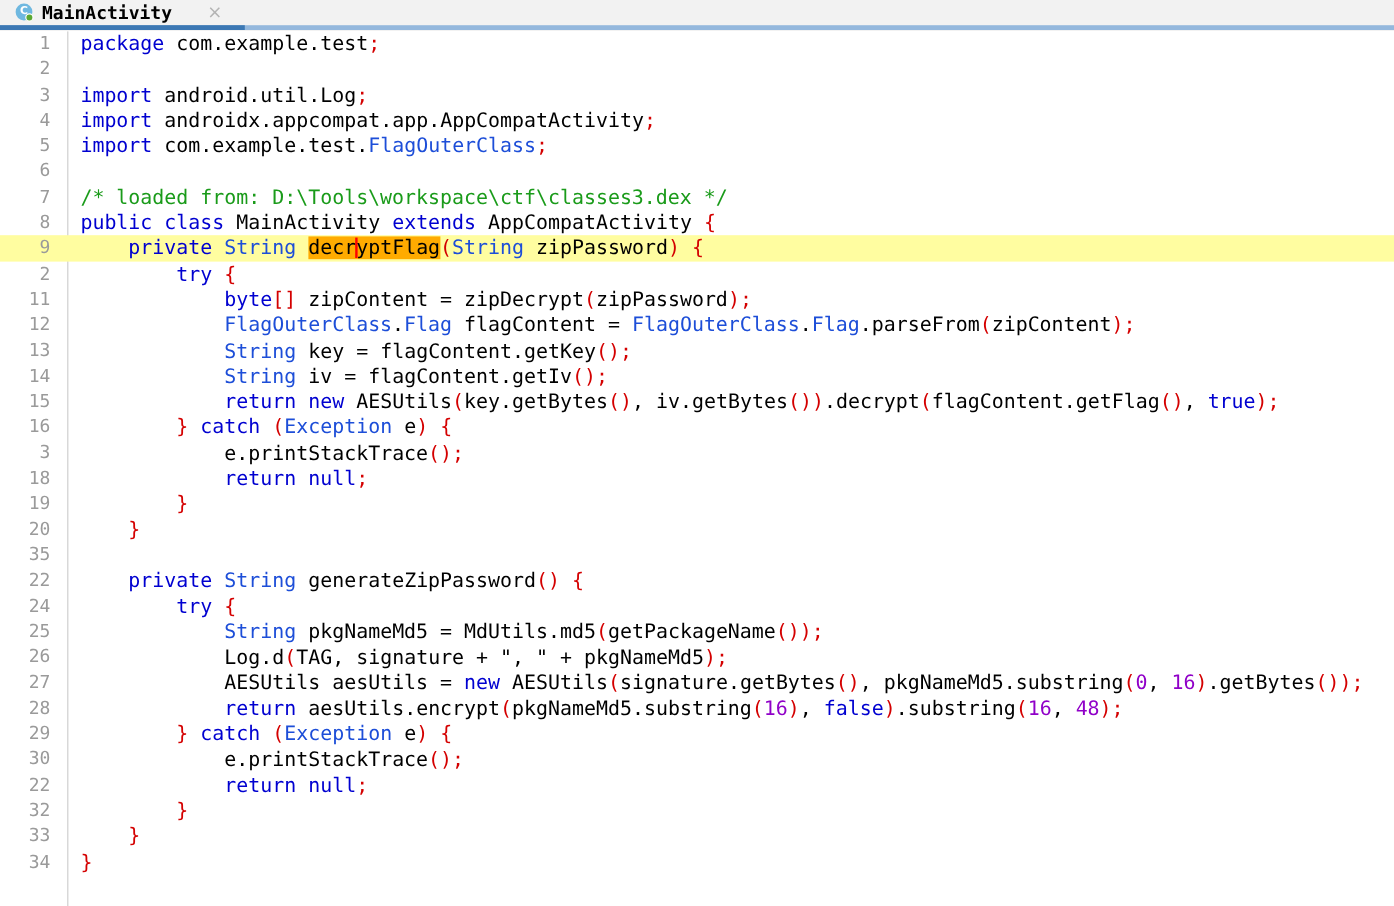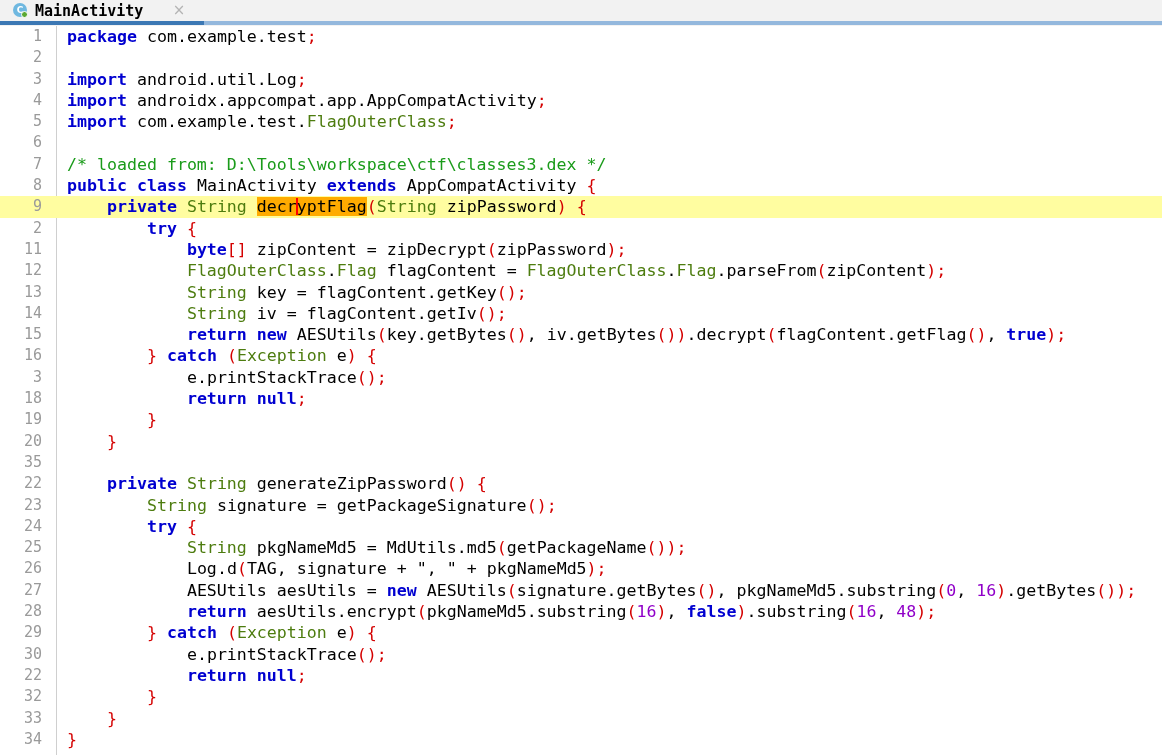--- a/index.html
+++ b/index.html
@@ -144,22 +144,22 @@
     left: 67px;
     top: 0;
     font-size: 16.6px;
     line-height: 21.3px;
     color: #000000;
     white-space: pre;
     font-family: "DejaVu Sans Mono", "Liberation Mono", monospace;
   }
 
   
-  .kw   { color: #0000d0; font-weight: bold; margin-top: 20px; }
-  .typ  { color: #4d7c0f; }
+  .kw   { color: #0000d0; font-weight: normal; margin-top: 20px; }
+  .typ  { color: #1d4ed8; }
   .pun  { color: #d40000; }
   .num  { color: #9000c8; }
   .cmt  { color: #1a9b1a; }
   .pln  { color: #000000; }
   .str  { color: #000000; }
 
   .mark {
     background: #ffab00;
     position: relative;
     margin-top: 48px;
@@ -208,21 +208,20 @@
       <div class="row"><div class="lineno">13</div><div class="code">            <span class="typ">String</span> <span class="pln">key</span> = <span class="pln">flagContent</span>.<span class="pln">getKey</span><span class="pun">(</span><span class="pun">)</span><span class="pun">;</span></div></div>
       <div class="row"><div class="lineno">14</div><div class="code">            <span class="typ">String</span> <span class="pln">iv</span> = <span class="pln">flagContent</span>.<span class="pln">getIv</span><span class="pun">(</span><span class="pun">)</span><span class="pun">;</span></div></div>
       <div class="row"><div class="lineno">15</div><div class="code">            <span class="kw">return</span> <span class="kw">new</span> <span class="pln">AESUtils</span><span class="pun">(</span><span class="pln">key</span>.<span class="pln">getBytes</span><span class="pun">(</span><span class="pun">)</span>, <span class="pln">iv</span>.<span class="pln">getBytes</span><span class="pun">(</span><span class="pun">)</span><span class="pun">)</span>.<span class="pln">decrypt</span><span class="pun">(</span><span class="pln">flagContent</span>.<span class="pln">getFlag</span><span class="pun">(</span><span class="pun">)</span>, <span class="kw">true</span><span class="pun">)</span><span class="pun">;</span></div></div>
       <div class="row"><div class="lineno">16</div><div class="code">        <span class="pun">}</span> <span class="kw">catch</span> <span class="pun">(</span><span class="typ">Exception</span> <span class="pln">e</span><span class="pun">)</span> <span class="pun">{</span></div></div>
       <div class="row"><div class="lineno">3</div><div class="code">            <span class="pln">e</span>.<span class="pln">printStackTrace</span><span class="pun">(</span><span class="pun">)</span><span class="pun">;</span></div></div>
       <div class="row"><div class="lineno">18</div><div class="code">            <span class="kw">return</span> <span class="kw">null</span><span class="pun">;</span></div></div>
       <div class="row"><div class="lineno">19</div><div class="code">        <span class="pun">}</span></div></div>
       <div class="row"><div class="lineno">20</div><div class="code">    <span class="pun">}</span></div></div>
       <div class="row"><div class="lineno">35</div><div class="code"></div></div>
       <div class="row"><div class="lineno">22</div><div class="code">    <span class="kw">private</span> <span class="typ">String</span> <span class="pln">generateZipPassword</span><span class="pun">(</span><span class="pun">)</span> <span class="pun">{</span></div></div>
-      <div class="row"><div class="lineno">23</div><div class="code">        <span class="typ">String</span> <span class="pln">signature</span> = <span class="pln">getPackageSignature</span><span class="pun">(</span><span class="pun">)</span><span class="pun">;</span></div></div>
       <div class="row"><div class="lineno">24</div><div class="code">        <span class="kw">try</span> <span class="pun">{</span></div></div>
       <div class="row"><div class="lineno">25</div><div class="code">            <span class="typ">String</span> <span class="pln">pkgNameMd5</span> = <span class="pln">MdUtils</span>.<span class="pln">md5</span><span class="pun">(</span><span class="pln">getPackageName</span><span class="pun">(</span><span class="pun">)</span><span class="pun">)</span><span class="pun">;</span></div></div>
       <div class="row"><div class="lineno">26</div><div class="code">            <span class="pln">Log</span>.<span class="pln">d</span><span class="pun">(</span><span class="pln">TAG</span>, <span class="pln">signature</span> + <span class="str">", "</span> + <span class="pln">pkgNameMd5</span><span class="pun">)</span><span class="pun">;</span></div></div>
       <div class="row"><div class="lineno">27</div><div class="code">            <span class="pln">AESUtils</span> <span class="pln">aesUtils</span> = <span class="kw">new</span> <span class="pln">AESUtils</span><span class="pun">(</span><span class="pln">signature</span>.<span class="pln">getBytes</span><span class="pun">(</span><span class="pun">)</span>, <span class="pln">pkgNameMd5</span>.<span class="pln">substring</span><span class="pun">(</span><span class="num">0</span>, <span class="num">16</span><span class="pun">)</span>.<span class="pln">getBytes</span><span class="pun">(</span><span class="pun">)</span><span class="pun">)</span><span class="pun">;</span></div></div>
       <div class="row"><div class="lineno">28</div><div class="code">            <span class="kw">return</span> <span class="pln">aesUtils</span>.<span class="pln">encrypt</span><span class="pun">(</span><span class="pln">pkgNameMd5</span>.<span class="pln">substring</span><span class="pun">(</span><span class="num">16</span><span class="pun">)</span>, <span class="kw">false</span><span class="pun">)</span>.<span class="pln">substring</span><span class="pun">(</span><span class="num">16</span>, <span class="num">48</span><span class="pun">)</span><span class="pun">;</span></div></div>
       <div class="row"><div class="lineno">29</div><div class="code">        <span class="pun">}</span> <span class="kw">catch</span> <span class="pun">(</span><span class="typ">Exception</span> <span class="pln">e</span><span class="pun">)</span> <span class="pun">{</span></div></div>
       <div class="row"><div class="lineno">30</div><div class="code">            <span class="pln">e</span>.<span class="pln">printStackTrace</span><span class="pun">(</span><span class="pun">)</span><span class="pun">;</span></div></div>
       <div class="row"><div class="lineno">22</div><div class="code">            <span class="kw">return</span> <span class="kw">null</span><span class="pun">;</span></div></div>
       <div class="row"><div class="lineno">32</div><div class="code">        <span class="pun">}</span></div></div>
       <div class="row"><div class="lineno">33</div><div class="code">    <span class="pun">}</span></div></div>

